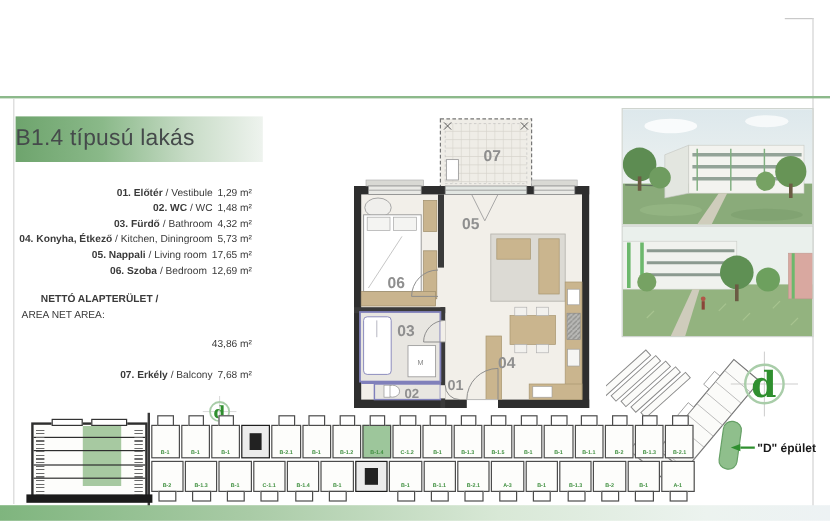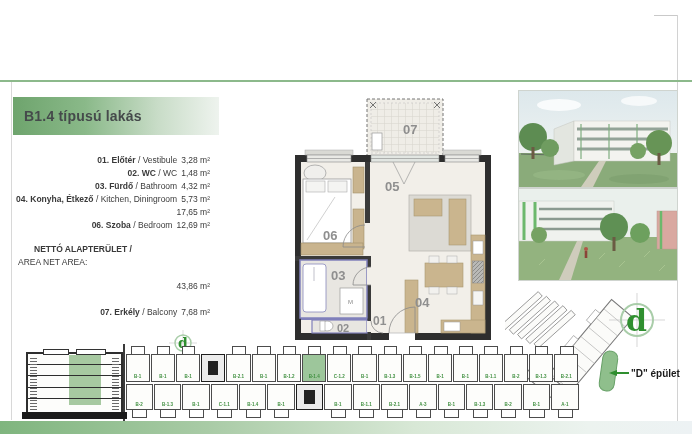--- a/index.html
+++ b/index.html
@@ -8,21 +8,21 @@
   
   .crop-h{position:absolute;top:15px;left:654px;width:24px;height:1px;background:#c9c9c9;}
   .frame-right{position:absolute;top:15px;left:677px;width:1px;height:418px;background:#d2d2d2;}
   .rule-top{position:absolute;top:80px;left:0;width:692px;height:2px;background:#8cb98b;}
   .frame-left{position:absolute;top:82px;left:11px;width:1px;height:338px;background:#d8d8d8;}
   .bottom-bar{position:absolute;top:421px;left:0;width:692px;height:13px;
       background:linear-gradient(90deg,#7fb57e 0%,#a9cba6 30%,#d8e8d6 60%,#ecf3ef 85%,#edf2f4 100%);}
   
   .banner{position:absolute;top:97px;left:13px;width:206px;height:38px;display:flex;align-items:center;
       background:linear-gradient(90deg,#6ea46d 0%,#8ab989 35%,#c8dcc7 70%,#eef3ee 100%);}
-  .banner .t{font-size:14px;font-weight:bold;color:#454a4b;padding-left:11px;letter-spacing:.2px;}
+  .banner .t{font-size:19px;font-weight:normal;color:#454a4b;letter-spacing:.2px;}
   
   .room-list{position:absolute;top:154px;left:18px;width:192px;font-size:8.5px;color:#3a3a3a;}
   .rrow{display:flex;justify-content:flex-end;line-height:13px;white-space:nowrap;}
   .rrow .b{font-weight:bold;}
   .rrow .area{margin-left:4px;}
   .total{margin-top:11px;}
   .total .l1{font-weight:bold;line-height:13px;margin-left:16px;}
   .total .l2{display:flex;justify-content:space-between;line-height:13px;font-weight:normal;}
   .total .l2 .area{font-weight:normal;margin-top:24px;}
   .balc{margin-top:13px;}
@@ -74,35 +74,36 @@
   <div class="rule-top"></div>
   <div class="frame-left"></div>
 
   <div class="banner">
     <span class="t">B1.4 típusú lakás</span>
   </div>
 
   <div class="room-list">
     <div class="rrow">
       <span><span class="b">01. Előtér</span> <span>/ Vestibule</span></span>
-      <span class="area">3,28 m²</span>
+      <span class="area">1,29 m²</span>
     </div>
     <div class="rrow">
       <span><span class="b">02. WC</span> <span>/ WC</span></span>
       <span class="area">1,48 m²</span>
     </div>
     <div class="rrow">
       <span><span class="b">03. Fürdő</span> <span>/ Bathroom</span></span>
       <span class="area">4,32 m²</span>
     </div>
     <div class="rrow">
       <span><span class="b">04. Konyha, Étkező</span> <span>/ Kitchen, Diningroom</span></span>
       <span class="area">5,73 m²</span>
     </div>
     <div class="rrow">
+      <span><span class="b">05. Nappali</span> <span>/ Living room</span></span>
       <span class="area">17,65 m²</span>
     </div>
     <div class="rrow">
       <span><span class="b">06. Szoba</span> <span>/ Bedroom</span></span>
       <span class="area">12,69 m²</span>
     </div>
 
     <div class="total">
       <div class="l1">NETTÓ ALAPTERÜLET /</div>
       <div class="l2">

